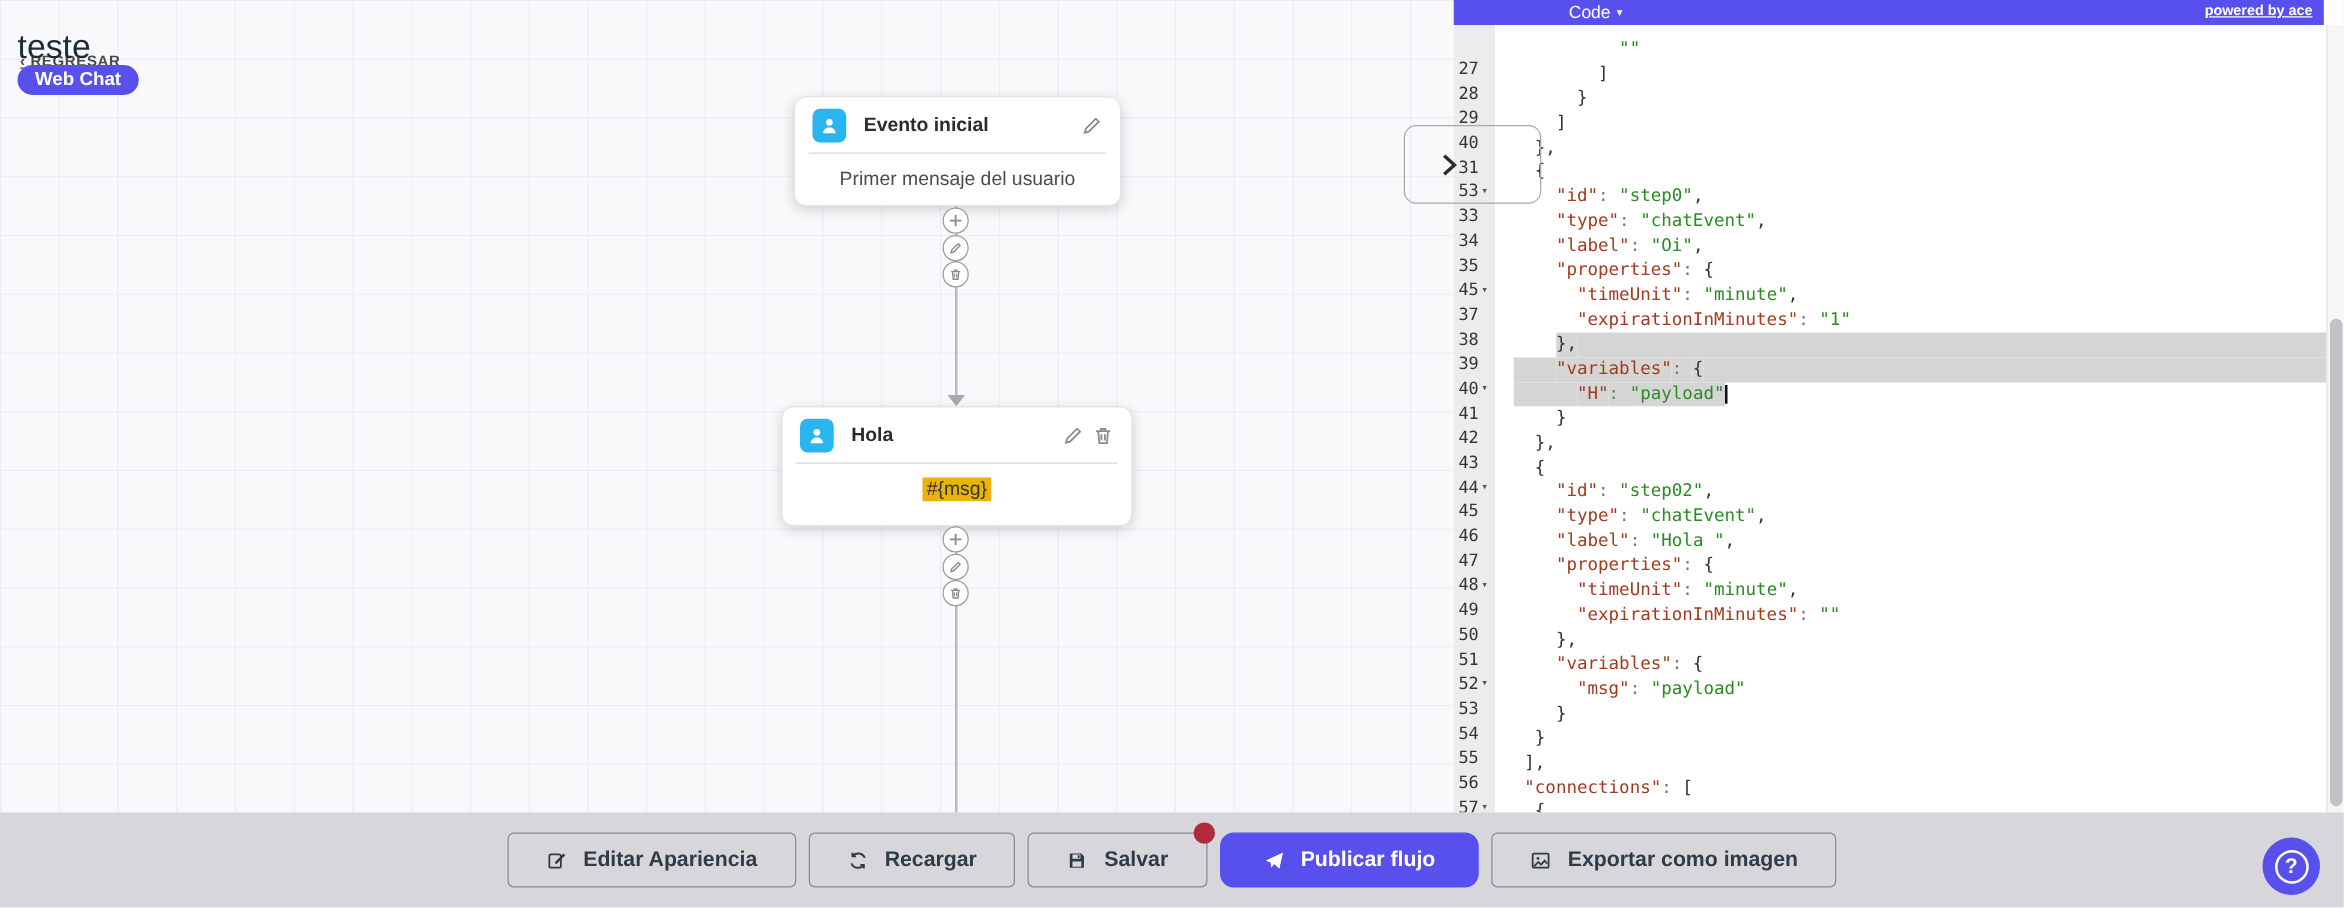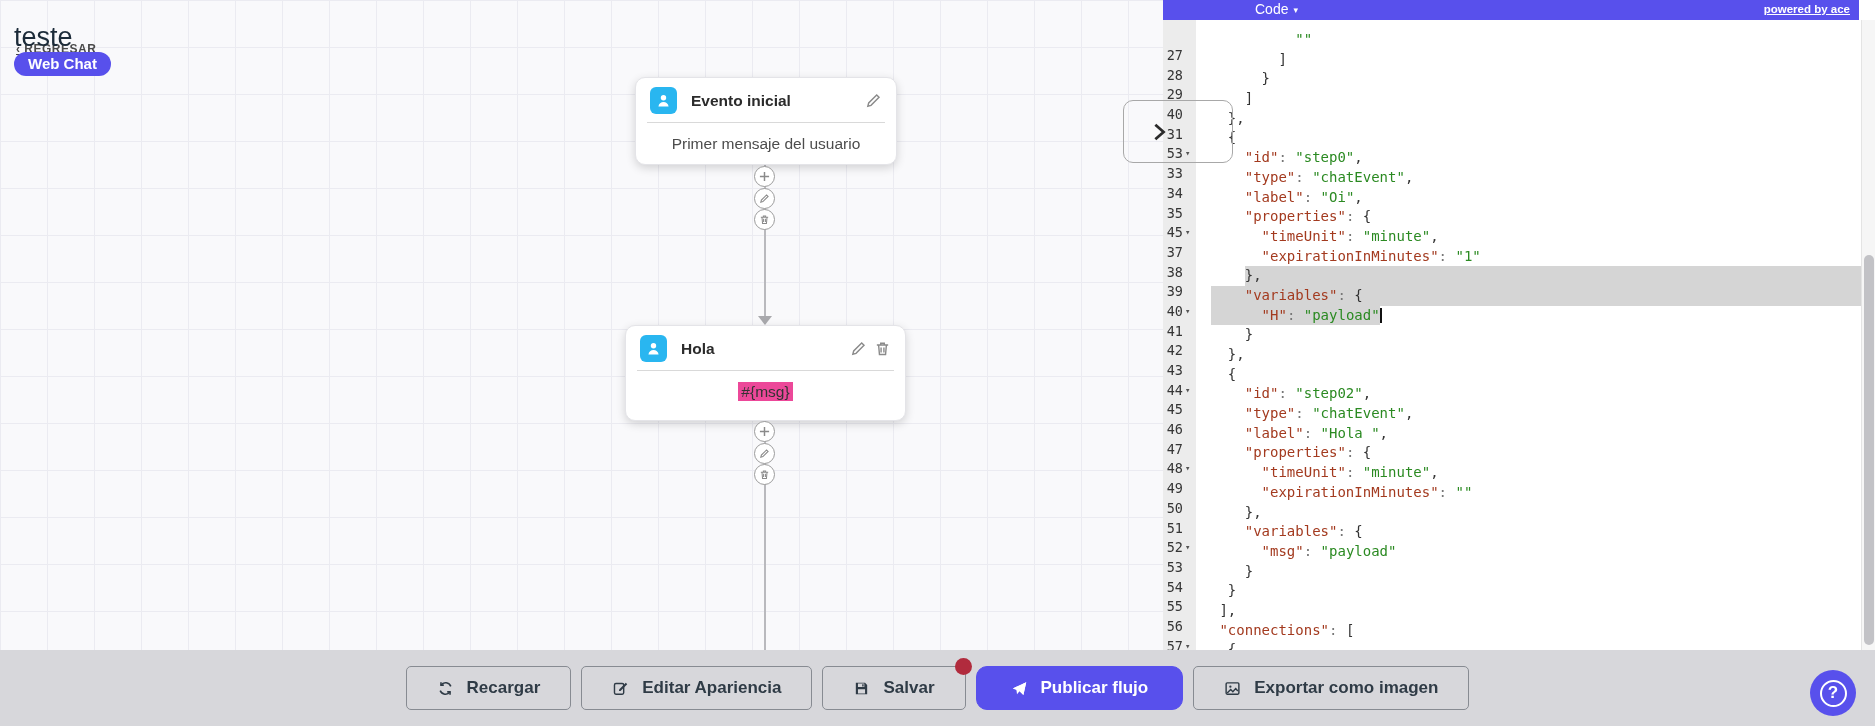--- a/index.html
+++ b/index.html
@@ -32,21 +32,21 @@
   
   .node-card { position:absolute; background:#fff; border:1px solid #e4e4e8;
     border-radius:10px; box-shadow:0 3px 10px rgba(0,0,0,.16); z-index:3; }
   .node-head { display:flex; align-items:center; padding:9px 14px 8px 14px; }
   .node-icon { width:27px; height:27px; border-radius:6px; background:#29b6f0;
     display:flex; align-items:center; justify-content:center; flex:0 0 auto; }
   .node-title { margin-left:14px; font-size:15.5px; font-weight:bold; color:#2b2b2b; flex:1; }
   .head-ico { width:17px; height:17px; color:#8a8a8a; cursor:pointer; flex:0 0 auto; margin-left:7px; }
   .node-sep { border-top:1px solid #d9d9d9; margin:0 11px; }
   .node-body { text-align:center; font-size:15.5px; color:#4c4c4c; padding:12px 8px; }
-  .msg-hl { background:#ec4899; padding:1px 3px; color:#333;text-align:center; }
+  .msg-hl { background:#eab308; padding:1px 3px; color:#333;text-align:center; }
 
   
   .circle-btn { position:absolute; width:21px; height:21px; border-radius:50%;
     background:#fff; border:1.5px solid #9c9c9c; color:#8a8a8a; z-index:4;
     display:flex; align-items:center; justify-content:center; cursor:pointer; }
   .circle-btn svg { width:11px; height:11px; }
 
   
   .code-panel { position:absolute; left:1163px; top:0; width:712px; height:650px;
     background:#fff; z-index:2; }
@@ -363,34 +363,34 @@
       </div>
   </div>
 
   <div class="scrollbar">
     <div class="scroll-thumb"></div>
   </div>
 </div>
 
 <div class="toolbar">
   <button class="tb-btn">
+    <svg viewBox="0 0 24 24" fill="none" stroke="currentColor" stroke-width="2">
+        <rect x="3.5" y="5" width="13" height="15" rx="2"></rect>
+        <path d="M10 13.5L19.5 4l2 2-9.5 9.5H10v-2z" fill="currentColor" stroke="none"></path>
+      </svg>
+    <span>Editar Apariencia</span>
+  </button>
+  <button class="tb-btn">
     <svg viewBox="0 0 24 24" fill="none" stroke="currentColor" stroke-width="2.2">
         <path d="M19.5 9A8 8 0 0 0 5.6 7.2"></path>
         <path d="M4.5 15a8 8 0 0 0 13.9 1.8"></path>
         <path d="M5.6 3.2v4h4"></path>
         <path d="M18.4 20.8v-4h-4"></path>
       </svg>
     <span>Recargar</span>
-  </button>
-  <button class="tb-btn">
-    <svg viewBox="0 0 24 24" fill="none" stroke="currentColor" stroke-width="2">
-        <rect x="3.5" y="5" width="13" height="15" rx="2"></rect>
-        <path d="M10 13.5L19.5 4l2 2-9.5 9.5H10v-2z" fill="currentColor" stroke="none"></path>
-      </svg>
-    <span>Editar Apariencia</span>
   </button>
   <button class="tb-btn">
     <svg viewBox="0 0 24 24" fill="currentColor">
         <path d="M4 4h13l3 3v13H4V4zm3 1v5h9V5H7zm6 1h2v3h-2V6zM7 13v6h10v-6H7z"></path>
       </svg>
     <span>Salvar</span>
     <span class="save-dot"></span>
   </button>
   <button class="tb-btn primary">
     <svg viewBox="0 0 24 24" fill="currentColor">

